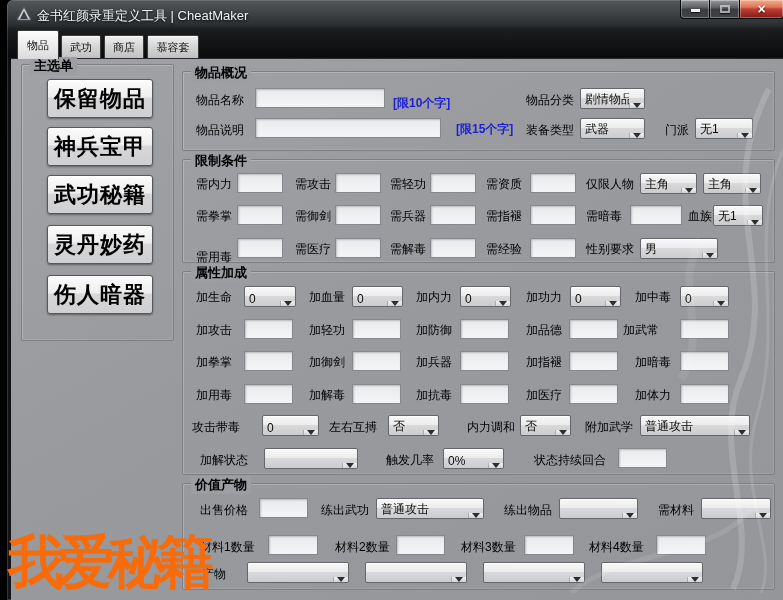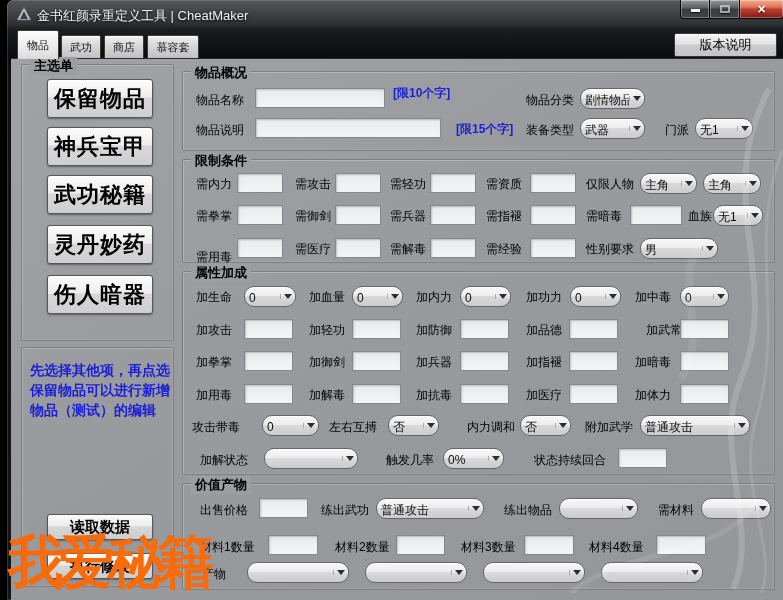--- a/index.html
+++ b/index.html
@@ -41,21 +41,21 @@
   .client { position:absolute; left:4px; top:58px; width:775px; height:558px;
             background:linear-gradient(150deg,#a0a2a5,#989a9d 45%,#94969a); border-top:1px solid #28292b; }
 
   .grp { position:absolute; border:1px solid #7c7f83; border-radius:2px;
          box-shadow:inset 1px 1px 0 rgba(255,255,255,.22), inset -1px -1px 0 rgba(255,255,255,.10); }
   .gtitle { position:absolute; top:-8px; left:8px; padding:0 4px; background:#9c9ea1; font-size:13px; font-weight:bold; color:#000; white-space:nowrap; }
 
   .lbl { position:absolute; font-size:12px; color:#000; white-space:nowrap; }
   .tbox { position:absolute; height:20px; background:linear-gradient(#e8eaeb,#f3f5f6);
           border:1px solid #85888c; box-shadow:inset 1px 1px 2px rgba(0,0,0,.22); }
-  .combo { position:absolute; height:21px; border:1px solid #63666a; border-radius:10px; display:flex; align-items:center;
+  .combo { position:absolute; height:21px; border:1px solid #63666a; border-radius:2px; display:flex; align-items:flex-end;
            background:linear-gradient(#f8f8f8,#ececec 45%,#d9d9db 50%,#cccccf); box-shadow:inset 0 1px 0 rgba(255,255,255,.9); }
   .cv { flex:1; padding:3px 0 0 4px; font-size:12px; color:#0a0a0a; white-space:nowrap; overflow:hidden; }
   .ca { width:15px; display:flex; align-items:center; justify-content:center; border-left:1px solid #a8abaf;
         background:linear-gradient(#f1f1f1,#d5d5d7); border-radius:0 1px 1px 0; }
   .ca::after { content:""; width:0; height:0; border-left:4px solid transparent; border-right:4px solid transparent; border-top:5px solid #2c2d2f; }
 
   .bigbtn { position:absolute; left:25px; width:106px; height:39px; display:flex; align-items:center; justify-content:center;
             font-size:22px; font-weight:bold; color:#000; letter-spacing:1px;
             background:linear-gradient(#fbfbfb,#eeeeee 45%,#d7d7d9 50%,#cfcfd1); border:1px solid #55585b; border-radius:3px;
             box-shadow:0 1px 2px rgba(0,0,0,.4), inset 0 1px 0 #fff; }
@@ -101,45 +101,39 @@
       </div>
     <div class="tab" style="left:54px;width:40px;">
         <span>武功</span>
       </div>
     <div class="tab" style="left:97px;width:40px;">
         <span>商店</span>
       </div>
     <div class="tab" style="left:140px;width:52px;">
         <span>慕容套</span>
       </div>
-    <div class="verbtn">版本说明</div>
   </div>
 
   <div class="client">
 
     <div class="grp" style="left:10px;top:5px;width:153px;height:277px;">
       <span class="gtitle">主选单</span>
       <div class="bigbtn" style="top:14px;">保留物品</div>
       <div class="bigbtn" style="top:62px;">神兵宝甲</div>
       <div class="bigbtn" style="top:110px;">武功秘籍</div>
       <div class="bigbtn" style="top:210px;">伤人暗器</div>
       <div class="bigbtn" style="top:160px;">灵丹妙药</div>
     </div>
 
-    <div class="grp" style="left:10px;top:288px;width:153px;height:240px;">
-      <div class="hint">先选择其他项，再点选保留物品可以进行新增物品（测试）的编辑</div>
-      <div class="midbtn" style="top:166px;">读取数据</div>
-      <div class="midbtn" style="top:205px;">执行修改</div>
-    </div>
 
     <div class="grp" style="left:171px;top:12px;width:593px;height:80px;">
       <span class="gtitle">物品概况</span>
       <span class="lbl" style="left:13px;top:20px;">物品名称</span>
       <div class="tbox" style="left:72px;top:16px;width:130px;"></div>
-      <span class="lbl" style="left:210px;top:13px;color:#1b1fd6;font-weight:bold;">[限10个字]</span>
+      <span class="lbl" style="left:210px;top:23px;color:#1b1fd6;font-weight:bold;">[限10个字]</span>
       <span class="lbl" style="left:343px;top:20px;">物品分类</span>
       <div class="combo" style="left:397px;top:16px;width:65px;">
           <span class="cv">剧情物品</span>
           <span class="ca"></span>
         </div>
       <span class="lbl" style="left:13px;top:50px;">物品说明</span>
       <div class="tbox" style="left:72px;top:46px;width:186px;"></div>
       <span class="lbl" style="left:273px;top:49px;color:#1b1fd6;font-weight:bold;">[限15个字]</span>
       <span class="lbl" style="left:343px;top:50px;">装备类型</span>
       <div class="combo" style="left:397px;top:46px;width:65px;">
@@ -234,21 +228,21 @@
         </div>
 
       <span class="lbl" style="left:13px;top:50px;">加攻击</span>
         <div class="tbox" style="left:61px;top:47px;width:49px;"></div>
       <span class="lbl" style="left:126px;top:50px;">加轻功</span>
         <div class="tbox" style="left:169px;top:47px;width:49px;"></div>
       <span class="lbl" style="left:233px;top:50px;">加防御</span>
         <div class="tbox" style="left:277px;top:47px;width:49px;"></div>
       <span class="lbl" style="left:343px;top:50px;">加品德</span>
         <div class="tbox" style="left:386px;top:47px;width:49px;"></div>
-      <span class="lbl" style="left:463px;top:50px;text-align:center;">加武常</span>
+      <span class="lbl" style="left:440px;top:50px;text-align:center;">加武常</span>
         <div class="tbox" style="left:497px;top:47px;width:49px;"></div>
 
       <span class="lbl" style="left:13px;top:82px;">加拳掌</span>
         <div class="tbox" style="left:61px;top:79px;width:49px;"></div>
       <span class="lbl" style="left:126px;top:82px;">加御剑</span>
         <div class="tbox" style="left:169px;top:79px;width:49px;"></div>
       <span class="lbl" style="left:233px;top:82px;">加兵器</span>
         <div class="tbox" style="left:277px;top:79px;width:49px;"></div>
       <span class="lbl" style="left:343px;top:82px;">加指褪</span>
         <div class="tbox" style="left:386px;top:79px;width:49px;"></div>

